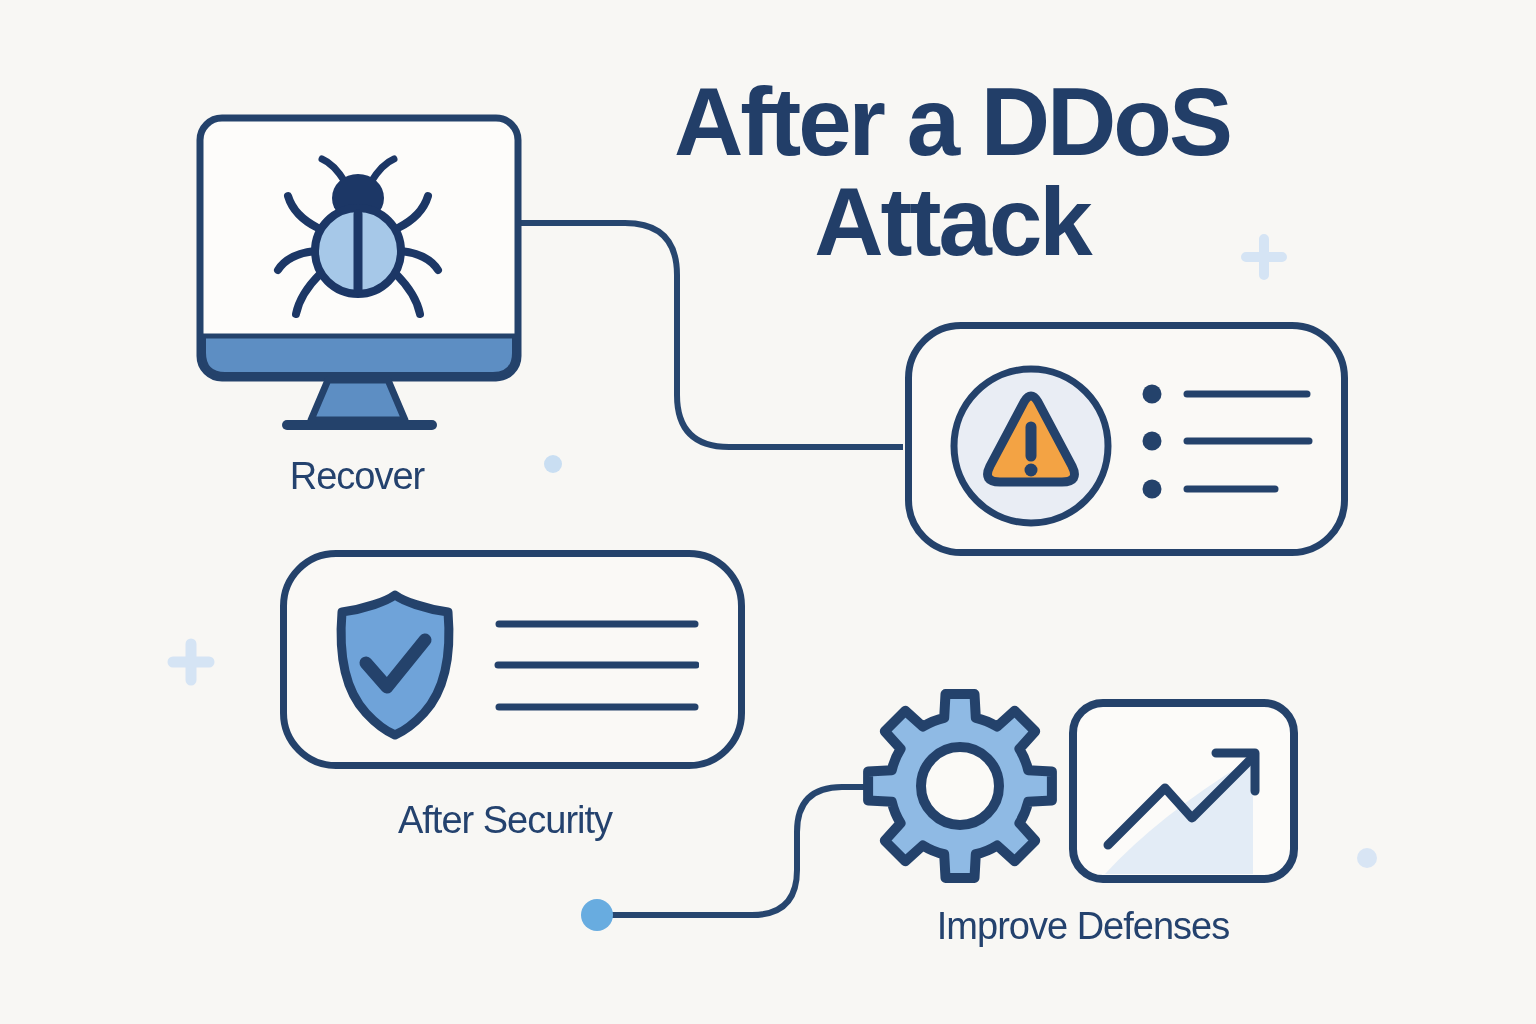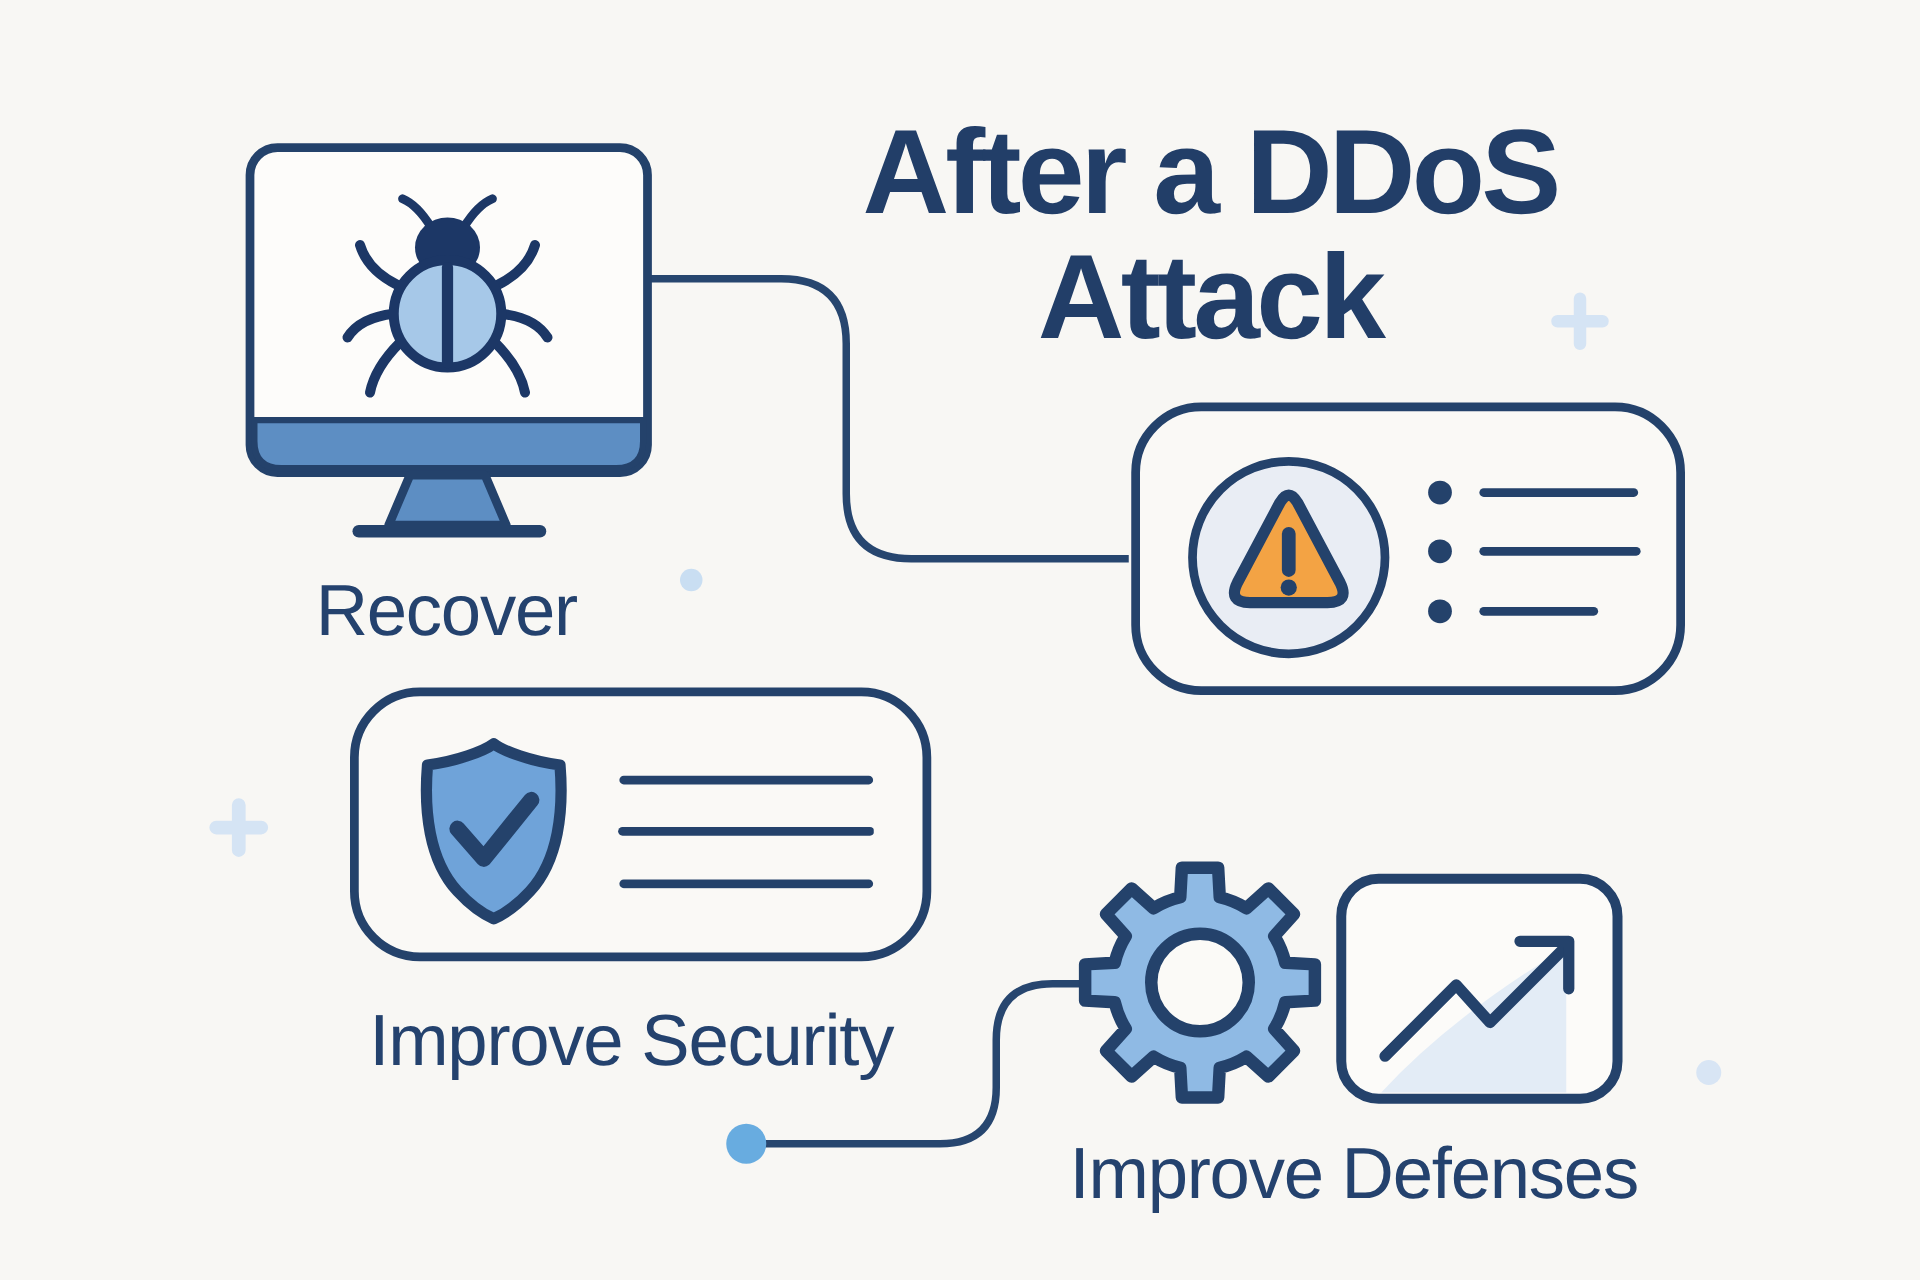--- a/index.html
+++ b/index.html
@@ -19,21 +19,21 @@
     text-align:center;
     font-size:96px;
     line-height:1.04;
     font-weight:600;
     letter-spacing:-3px;
     color:#223e68;
   }
   .step-label{
     position:absolute;
     transform:translateX(-50%);
-    font-size:58px;
+    font-size:38px;
     font-weight:500;
     letter-spacing:-1px;
     color:#24426e;
     white-space:nowrap;
   }
   .label-recover{left:357px;top:455px;}
   .label-notify{left:1122px;top:590px;}
   .label-assess{left:505px;top:799px;}
   .label-improve{left:1083px;top:905px;}
   .card{
@@ -58,21 +58,21 @@
 
     <path d="M 600 915 H 752 Q 797 915 797 870 V 832 Q 797 787 842 787 H 872" fill="none" stroke="#27466f" stroke-width="6"></path>
     <circle cx="597" cy="915" r="16" fill="#68ace0"></circle>
 
     <path d="M 1264 239 V 275 M 1246 257 H 1282" stroke="#d5e4f4" stroke-width="10" stroke-linecap="round"></path>
     <path d="M 191 644 V 680 M 173 662 H 209" stroke="#d5e4f4" stroke-width="11" stroke-linecap="round"></path>
     <circle cx="553" cy="464" r="9" fill="#c9def2"></circle>
     <circle cx="1367" cy="858" r="10" fill="#d8e5f4"></circle>
   </svg>
 
-  <h1 class="title" style="margin:16px">After a DDoS Attack</h1>
+  <h1 class="title" style="margin:0">After a DDoS Attack</h1>
 
   <svg class="icon-abs" style="left:185px;top:100px" width="360" height="345" viewBox="0 0 360 345">
     <rect x="15" y="18" width="318" height="260" rx="22" fill="#fdfcfa" stroke="#24426b" stroke-width="7"></rect>
     <path d="M 18.5 236 H 329.5 V 253 Q 329.5 274.5 308 274.5 H 40 Q 18.5 274.5 18.5 253 Z" fill="#5d8ec3" stroke="#24426b" stroke-width="5"></path>
     <path d="M 143 280 L 203 280 L 220 320 L 126 320 Z" fill="#5d8ec3" stroke="#24426b" stroke-width="7" stroke-linejoin="round"></path>
     <rect x="97" y="320" width="155" height="10" rx="5" fill="#24426b"></rect>
     <g transform="translate(173,148)">
       <path d="M -13 -66 Q -24 -84 -36 -89" fill="none" stroke="#1c3766" stroke-width="7" stroke-linecap="round"></path>
       <path d="M 13 -66 Q 24 -84 36 -89" fill="none" stroke="#1c3766" stroke-width="7" stroke-linecap="round"></path>
       <path d="M -40 -20 Q -64 -32 -70 -52" fill="none" stroke="#1c3766" stroke-width="8" stroke-linecap="round"></path>
@@ -110,21 +110,21 @@
       <path d="M 68 8 C 60 14 38 22 15 25 C 12 61 16 101 39 126 C 51 139 61 145 68 148
                C 75 145 85 139 97 126 C 120 101 124 61 121 25 C 98 22 76 14 68 8 Z" fill="#6fa3d9" stroke="#24426b" stroke-width="9" stroke-linejoin="round"></path>
       <path d="M 39 76 L 60 100 L 98 53" fill="none" stroke="#24426b" stroke-width="13" stroke-linecap="round" stroke-linejoin="round"></path>
     </svg>
     <svg class="icon-abs" style="left:206px;top:58px" width="206" height="96" viewBox="0 0 206 96">
       <path d="M 6 9 H 202" stroke="#24426b" stroke-width="7" stroke-linecap="round"></path>
       <path d="M 5 50 H 203" stroke="#24426b" stroke-width="7" stroke-linecap="round"></path>
       <path d="M 6 92 H 202" stroke="#24426b" stroke-width="7" stroke-linecap="round"></path>
     </svg>
   </div>
-  <div class="step-label label-assess">Improve Security</div>
+  <div class="step-label label-assess">After Security</div>
 
   <svg class="icon-abs" style="left:855px;top:681px" width="210" height="210" viewBox="-105 -105 210 210">
     <path d="M -15.8 -68.2 L -14.5 -91.9 L 14.5 -91.9 L 15.8 -68.2
              A 70 70 0 0 1 37.1 -59.4 L 54.7 -75.2 L 75.2 -54.7 L 59.4 -37.1
              A 70 70 0 0 1 68.2 -15.8 L 91.9 -14.5 L 91.9 14.5 L 68.2 15.8
              A 70 70 0 0 1 59.4 37.1 L 75.2 54.7 L 54.7 75.2 L 37.1 59.4
              A 70 70 0 0 1 15.8 68.2 L 14.5 91.9 L -14.5 91.9 L -15.8 68.2
              A 70 70 0 0 1 -37.1 59.4 L -54.7 75.2 L -75.2 54.7 L -59.4 37.1
              A 70 70 0 0 1 -68.2 15.8 L -91.9 14.5 L -91.9 -14.5 L -68.2 -15.8
              A 70 70 0 0 1 -59.4 -37.1 L -75.2 -54.7 L -54.7 -75.2 L -37.1 -59.4

